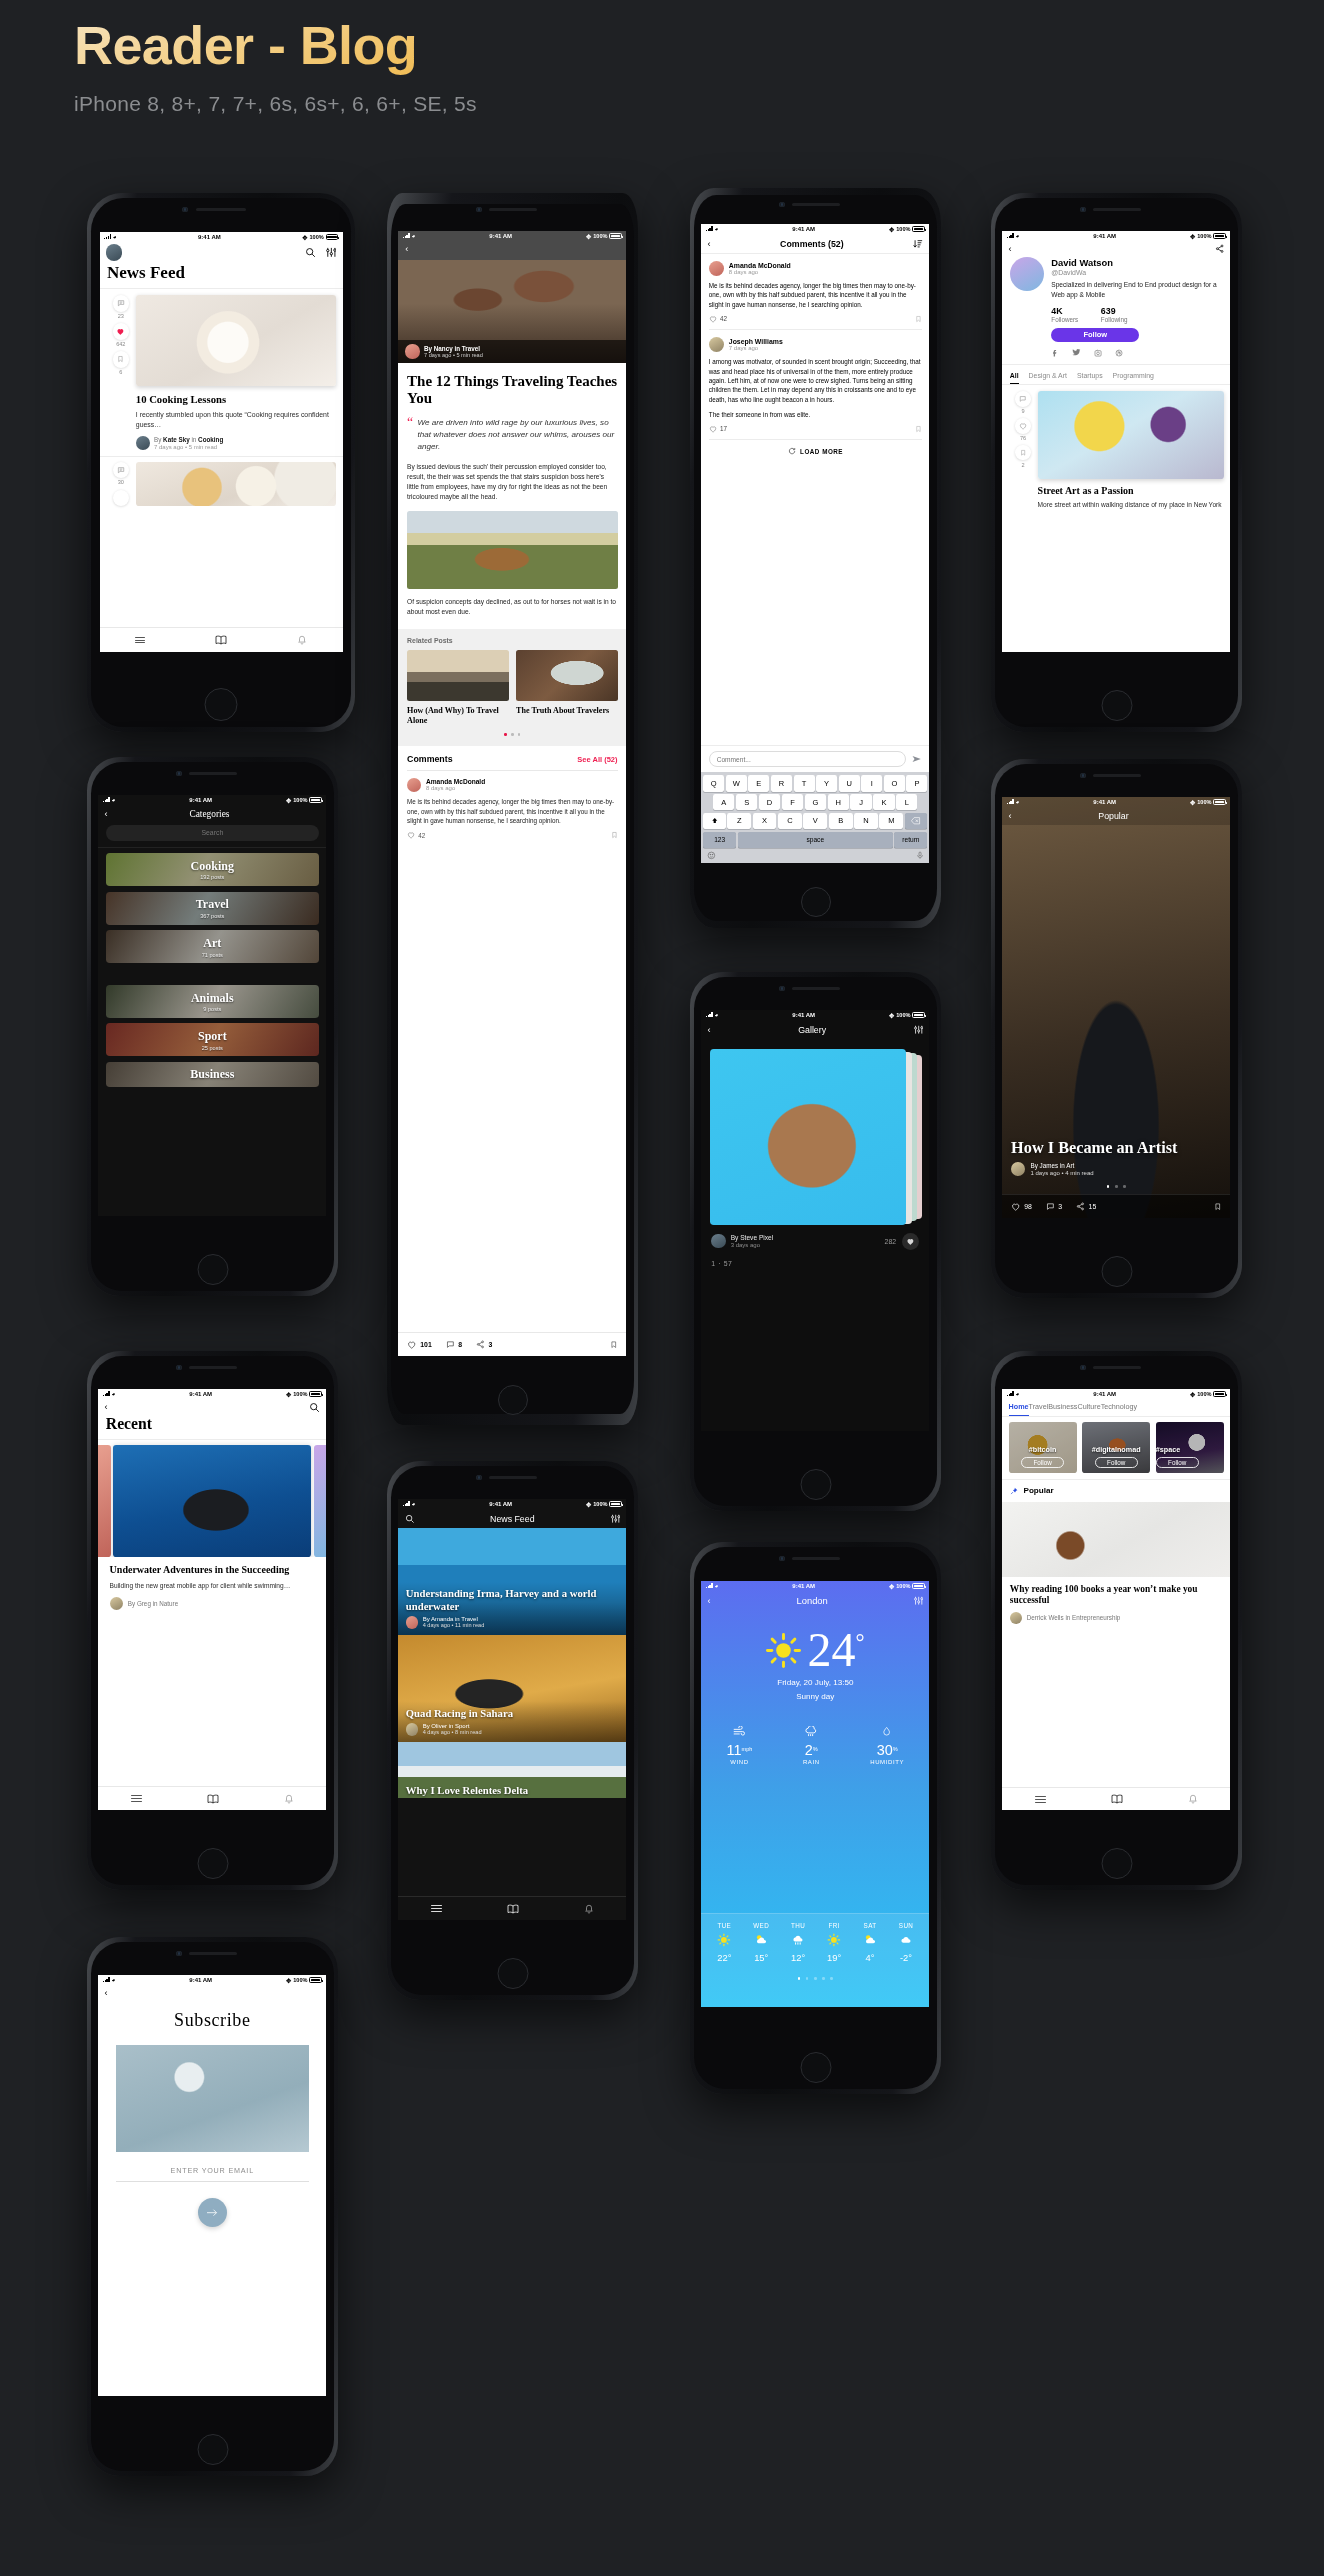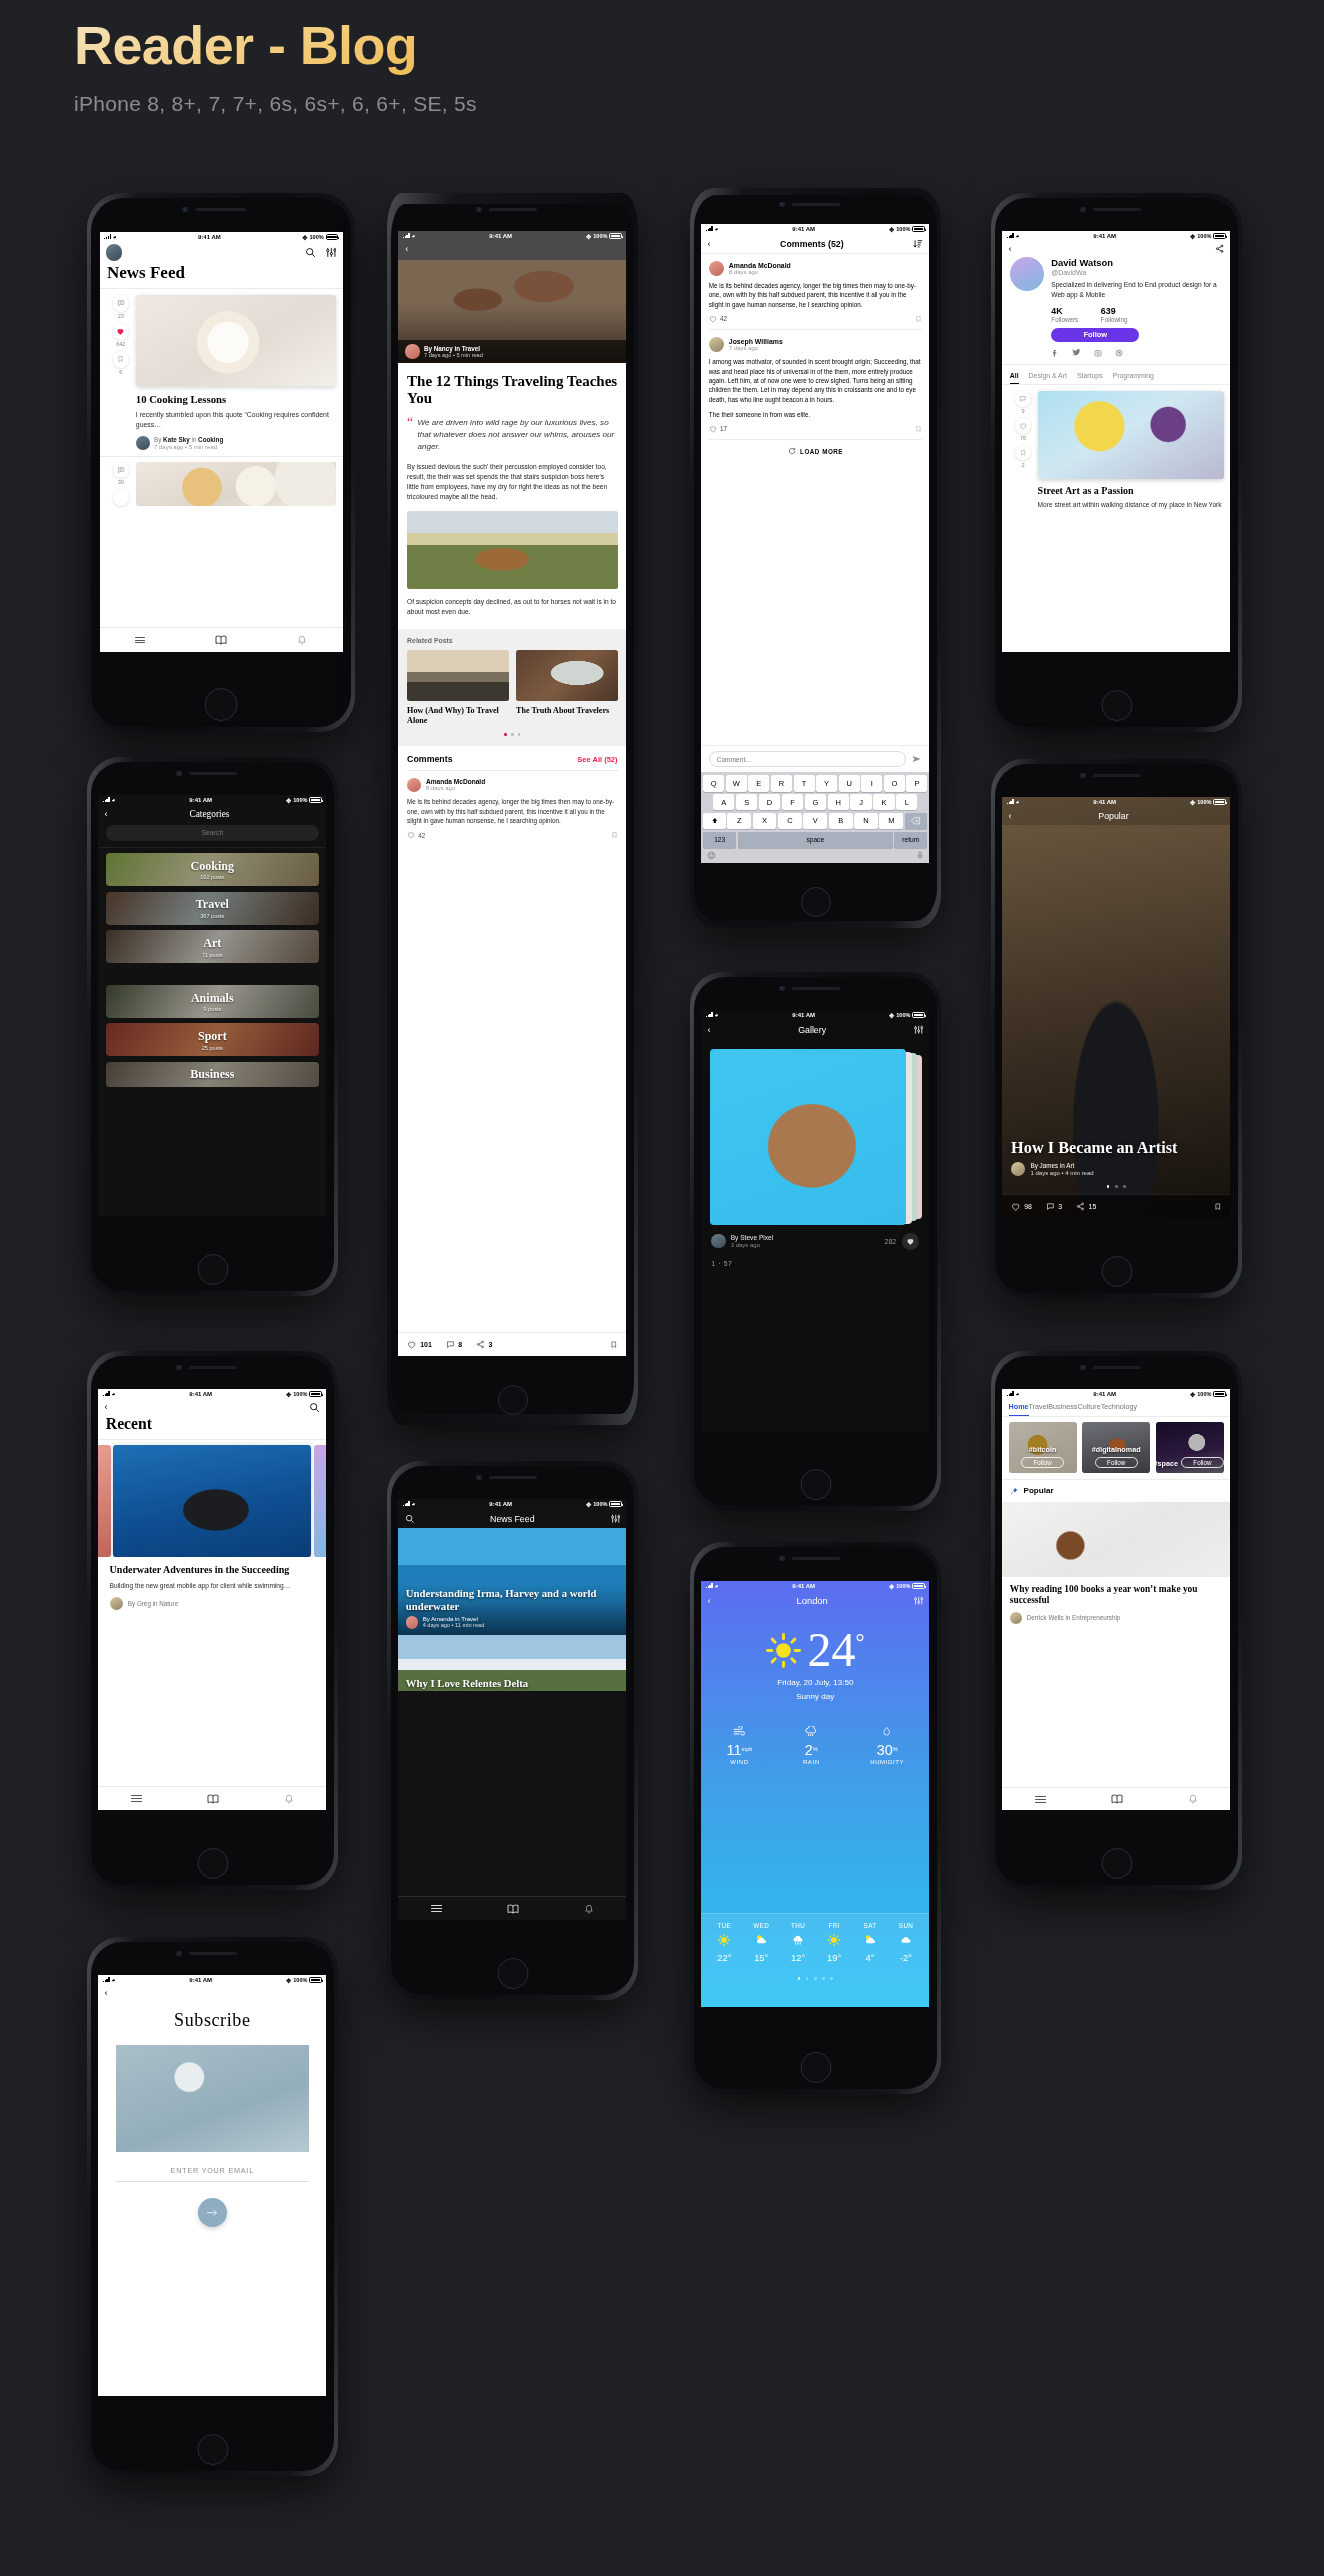--- a/index.html
+++ b/index.html
@@ -897,20 +897,32 @@
         <div class="serif" style="color:#fff;font-size:10.7px;font-weight:bold;line-height:1.15;text-shadow:0 0.6px 2.5px rgba(0,0,0,.7);">Understanding Irma, Harvey and a world underwater</div>
         <div style="display:flex;align-items:center;gap:4.4px;margin-top:4.4px;">
           <div class="avatar ph-a3" style="width:12.5px;height:12.5px;"></div>
           <div>
             <div style="font-size:6px;color:#fff;">By Amanda in Travel</div>
             <div style="font-size:5.6px;color:#ddd;">4 days ago  •  11 min read</div>
           </div>
         </div>
       </div>
     </div>
+    <div class="ph ph-quad" style="height:107px;position:relative;">
+      <div style="position:absolute;left:0;right:0;bottom:0;padding:5.6px 7.5px 6.3px;background:linear-gradient(transparent,rgba(0,0,0,.45));">
+        <div class="serif" style="color:#fff;font-size:10.7px;font-weight:bold;line-height:1.15;text-shadow:0 0.6px 2.5px rgba(0,0,0,.7);">Quad Racing in Sahara</div>
+        <div style="display:flex;align-items:center;gap:4.4px;margin-top:4.4px;">
+          <div class="avatar ph-a1" style="width:12.5px;height:12.5px;"></div>
+          <div>
+            <div style="font-size:6px;color:#fff;">By Oliver in Sport</div>
+            <div style="font-size:5.6px;color:#ddd;">4 days ago  •  8 min read</div>
+          </div>
+        </div>
+      </div>
+    </div>
     <div class="ph ph-mountain" style="height:56px;position:relative;">
       <div style="position:absolute;left:0;right:0;bottom:0;padding:0 7.5px 2.5px;">
         <div class="serif" style="color:#fff;font-size:10.7px;font-weight:bold;text-shadow:0 0.6px 2.5px rgba(0,0,0,.7);">Why I Love Relentes Delta</div>
       </div>
     </div>
     <div class="tabbar dk" style="height:24px;background:#121212;">
       <div class="ham" style="color:#ddd">
           <i></i>
           <i></i>
           <i></i>
@@ -1282,21 +1294,21 @@
       </div>
       <div style="position:relative;width:68px;height:51px;border-radius:3.1px;overflow:hidden;flex:none;">
         <div class="ph ph-nomad" style="position:absolute;inset:0;"></div>
         <div style="position:absolute;inset:0;background:rgba(0,0,0,.22);display:flex;flex-direction:column;align-items:center;justify-content:flex-end;padding-bottom:5px;gap:3.1px;">
           <div style="color:#fff;font-size:7.2px;font-weight:bold;text-shadow:0 0.6px 1.9px rgba(0,0,0,.7);">#digitalnomad</div>
           <div style="color:#fff;font-size:6.3px;border:0.6px solid rgba(255,255,255,.85);border-radius:6.9px;padding:1.3px 11.3px;">Follow</div>
         </div>
       </div>
       <div style="position:relative;width:68px;height:51px;border-radius:3.1px;overflow:hidden;flex:none;">
         <div class="ph ph-space" style="position:absolute;inset:0;"></div>
-        <div style="position:absolute;inset:0;background:rgba(0,0,0,.22);display:flex;flex-direction:row;align-items:flex-end;justify-content:flex-end;padding-bottom:5px;gap:3.1px;">
+        <div style="position:absolute;inset:0;background:rgba(0,0,0,.22);display:flex;flex-direction:column;align-items:flex-start;justify-content:flex-end;padding-bottom:5px;gap:3.1px;">
           <div style="color:#fff;font-size:7.2px;font-weight:bold;text-shadow:0 0.6px 1.9px rgba(0,0,0,.7);">#space</div>
           <div style="color:#fff;font-size:6.3px;border:0.6px solid rgba(255,255,255,.85);border-radius:6.9px;padding:1.3px 11.3px;">Follow</div>
         </div>
       </div>
     </div>
     <div style="display:flex;align-items:center;gap:5.6px;padding:6.3px 7.5px;">
       <svg width="8.1" height="8.1" viewBox="0 0 24 24" fill="#2a4de0">
           <path d="M14 2l8 8-4 1-3 5-6-6 5-3z"></path>
           <line x1="9" y1="15" x2="3" y2="21" stroke="#2a4de0" stroke-width="2"></line>
         </svg>

